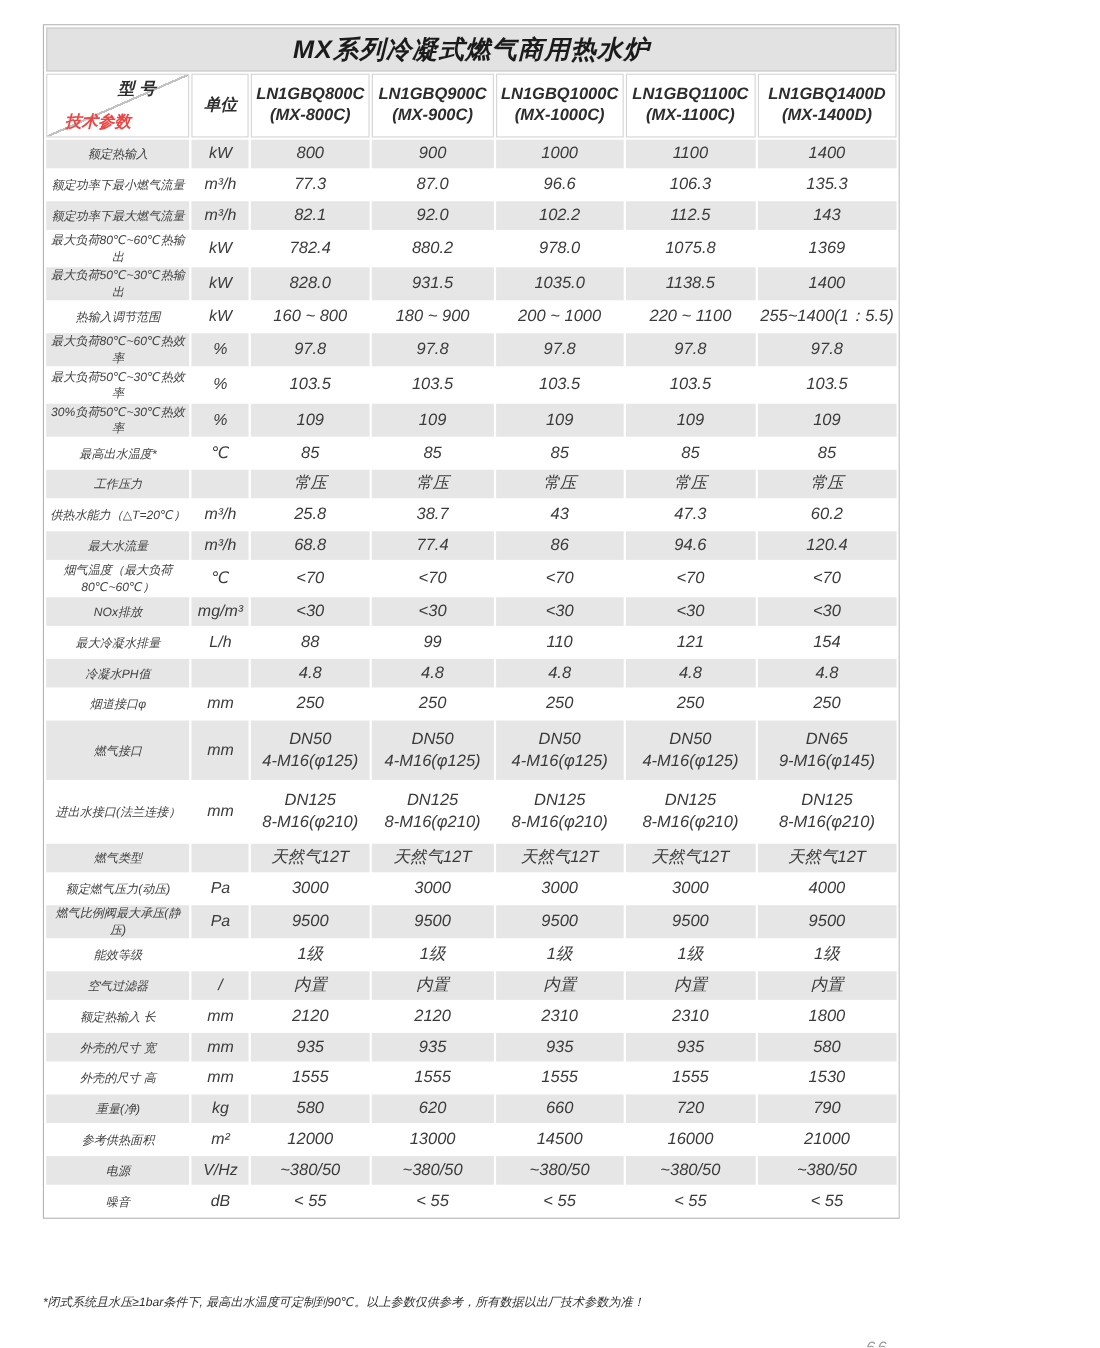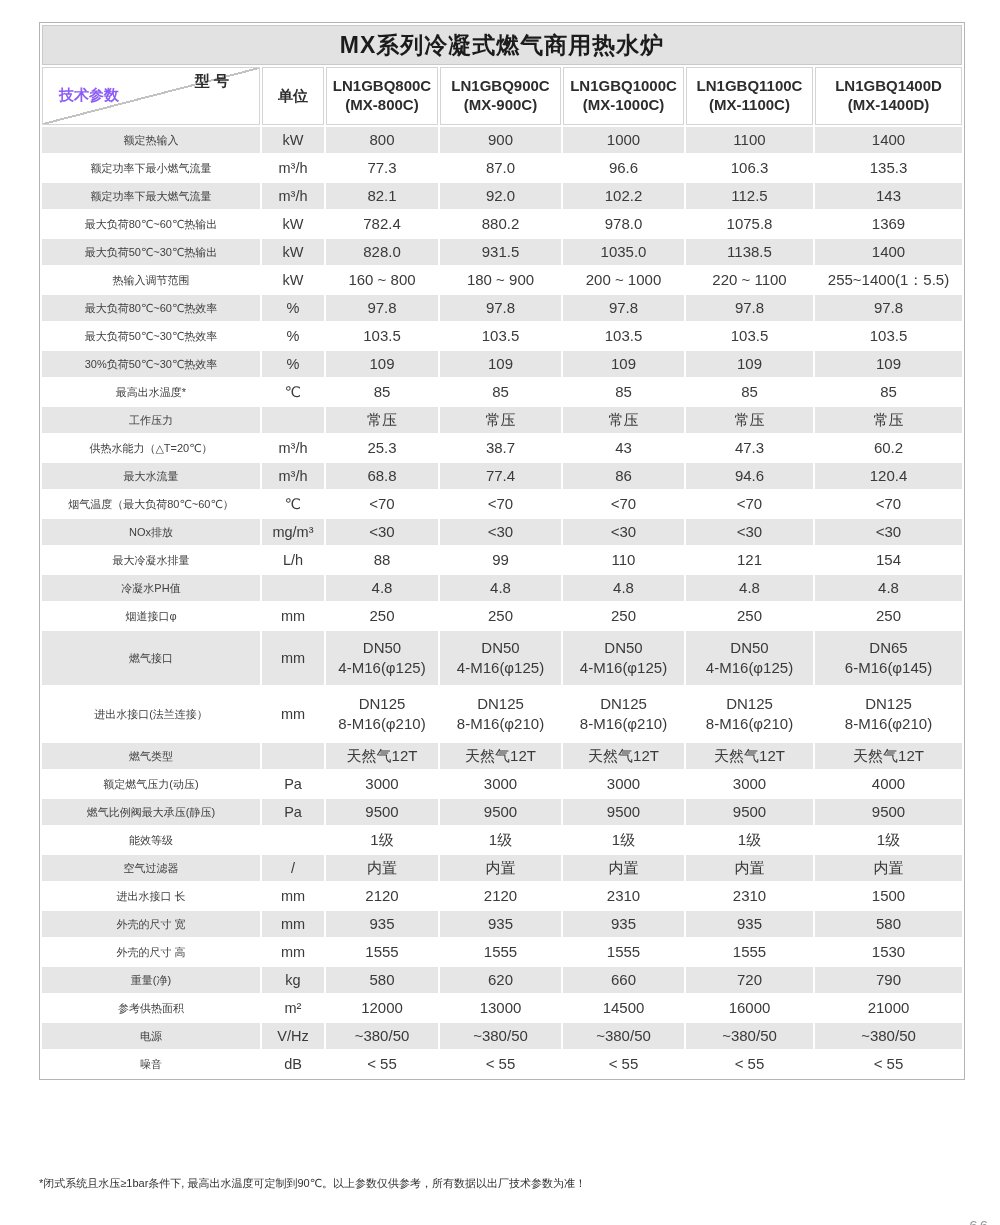--- a/index.html
+++ b/index.html
@@ -1,23 +1,24 @@
 <!DOCTYPE html>
 <html><head>
 <meta charset="utf-8">
 <style>
   html, body { margin: 0; padding: 0; background: #ffffff; }
   .page {
     position: relative;
-    width: 1000px;
+    width: 818px;
     height: 1225px;
     background: #ffffff;
     overflow: hidden;
     font-family: "Liberation Sans", "DejaVu Sans", sans-serif;
     color: #3a3a3a;
+    font-style: italic;
   }
   table.spec {
     position: absolute;
     left: 39px;
     top: 22px;
     border-collapse: separate;
     border-spacing: 2px;
     table-layout: fixed;
     background: #ffffff;
     border: 1px solid #b4b4b4;
@@ -52,21 +53,21 @@
     content: "";
     position: absolute;
     inset: 0;
     background: linear-gradient(to bottom right,
       transparent calc(50% - 1px),
       #c2c2c2 calc(50% - 1px),
       #c2c2c2 calc(50% + 1px),
       transparent calc(50% + 1px));
   }
   .corner-top  { position: absolute; top: 4px;  right: 30px; font-size: 15px; font-weight: bold; color: #2d2d2d; }
-  .corner-bottom { position: absolute; bottom: 20px; left: 16px; font-size: 15px; font-weight: bold; color: #8b5cf6; }
+  .corner-bottom { position: absolute; bottom: 4px; left: 16px; font-size: 15px; font-weight: bold; color: #ef4444; }
   tbody td { height: 26px; font-size: 15px; color: #3a3a3a; background: #ffffff; }
   tbody tr.shade td { background: #e6e6e6; }
   tbody tr.tall td { height: 54px; }
   td.param { font-size: 11px; color: #404040; margin-left: 44px; }
   td.unit  { font-size: 14.5px; }
   td.value { white-space: pre-line; line-height: 1.35; }
   .footnote {
     position: absolute;
     left: 39px;
     top: 1176px;
@@ -217,21 +218,21 @@
           <td class="unit"></td>
           <td class="value">常压</td>
           <td class="value">常压</td>
           <td class="value">常压</td>
           <td class="value">常压</td>
           <td class="value">常压</td>
         </tr>
         <tr class="">
           <td class="param">供热水能力（△T=20℃）</td>
           <td class="unit">m³/h</td>
-          <td class="value">25.3</td>
+          <td class="value">25.8</td>
           <td class="value">38.7</td>
           <td class="value">43</td>
           <td class="value">47.3</td>
           <td class="value">60.2</td>
         </tr>
         <tr class="shade">
           <td class="param">最大水流量</td>
           <td class="unit">m³/h</td>
           <td class="value">68.8</td>
           <td class="value">77.4</td>
@@ -289,21 +290,21 @@
           <td class="unit">mm</td>
           <td class="value">DN50
 4-M16(φ125)</td>
           <td class="value">DN50
 4-M16(φ125)</td>
           <td class="value">DN50
 4-M16(φ125)</td>
           <td class="value">DN50
 4-M16(φ125)</td>
           <td class="value">DN65
-6-M16(φ145)</td>
+9-M16(φ145)</td>
         </tr>
         <tr class=" tall">
           <td class="param">进出水接口(法兰连接）</td>
           <td class="unit">mm</td>
           <td class="value">DN125
 8-M16(φ210)</td>
           <td class="value">DN125
 8-M16(φ210)</td>
           <td class="value">DN125
 8-M16(φ210)</td>
@@ -351,27 +352,27 @@
         <tr class="shade">
           <td class="param">空气过滤器</td>
           <td class="unit">/</td>
           <td class="value">内置</td>
           <td class="value">内置</td>
           <td class="value">内置</td>
           <td class="value">内置</td>
           <td class="value">内置</td>
         </tr>
         <tr class="">
-          <td class="param">进出水接口 长</td>
+          <td class="param">额定热输入 长</td>
           <td class="unit">mm</td>
           <td class="value">2120</td>
           <td class="value">2120</td>
           <td class="value">2310</td>
           <td class="value">2310</td>
-          <td class="value">1500</td>
+          <td class="value">1800</td>
         </tr>
         <tr class="shade">
           <td class="param">外壳的尺寸 宽</td>
           <td class="unit">mm</td>
           <td class="value">935</td>
           <td class="value">935</td>
           <td class="value">935</td>
           <td class="value">935</td>
           <td class="value">580</td>
         </tr>

